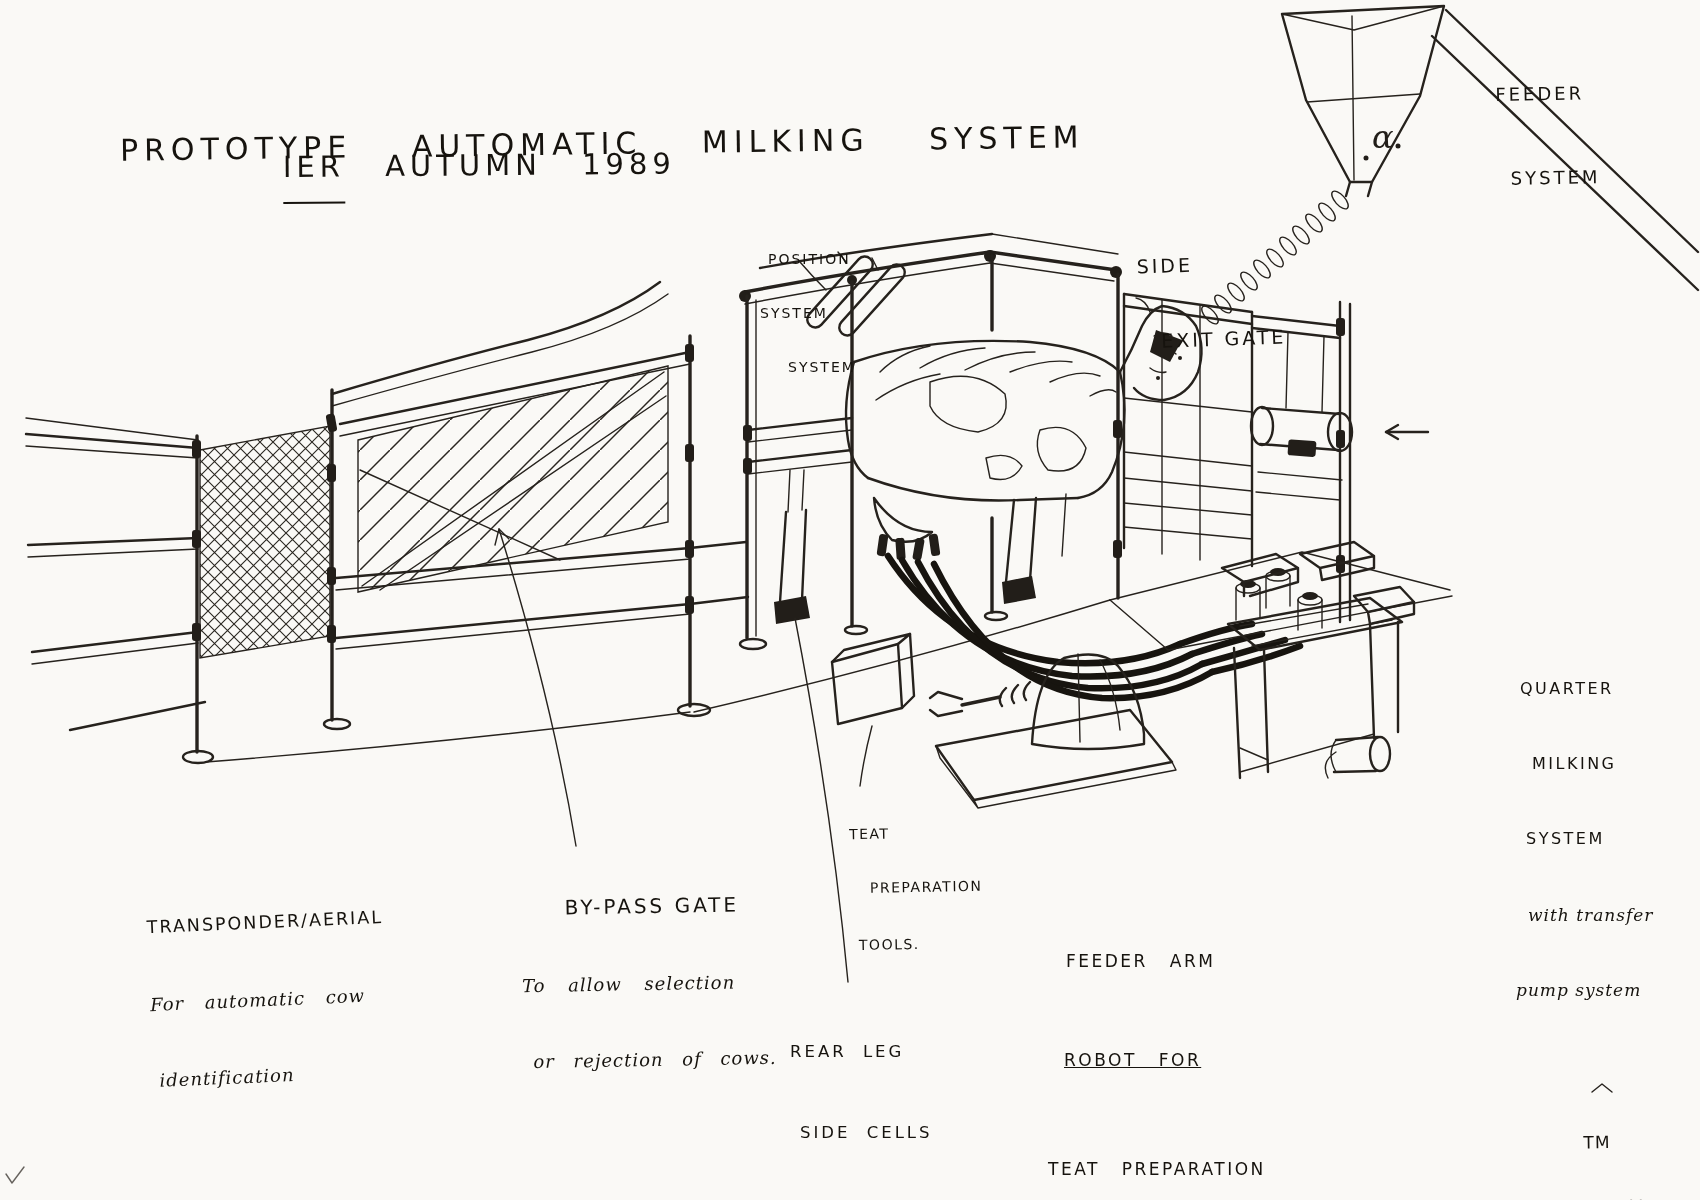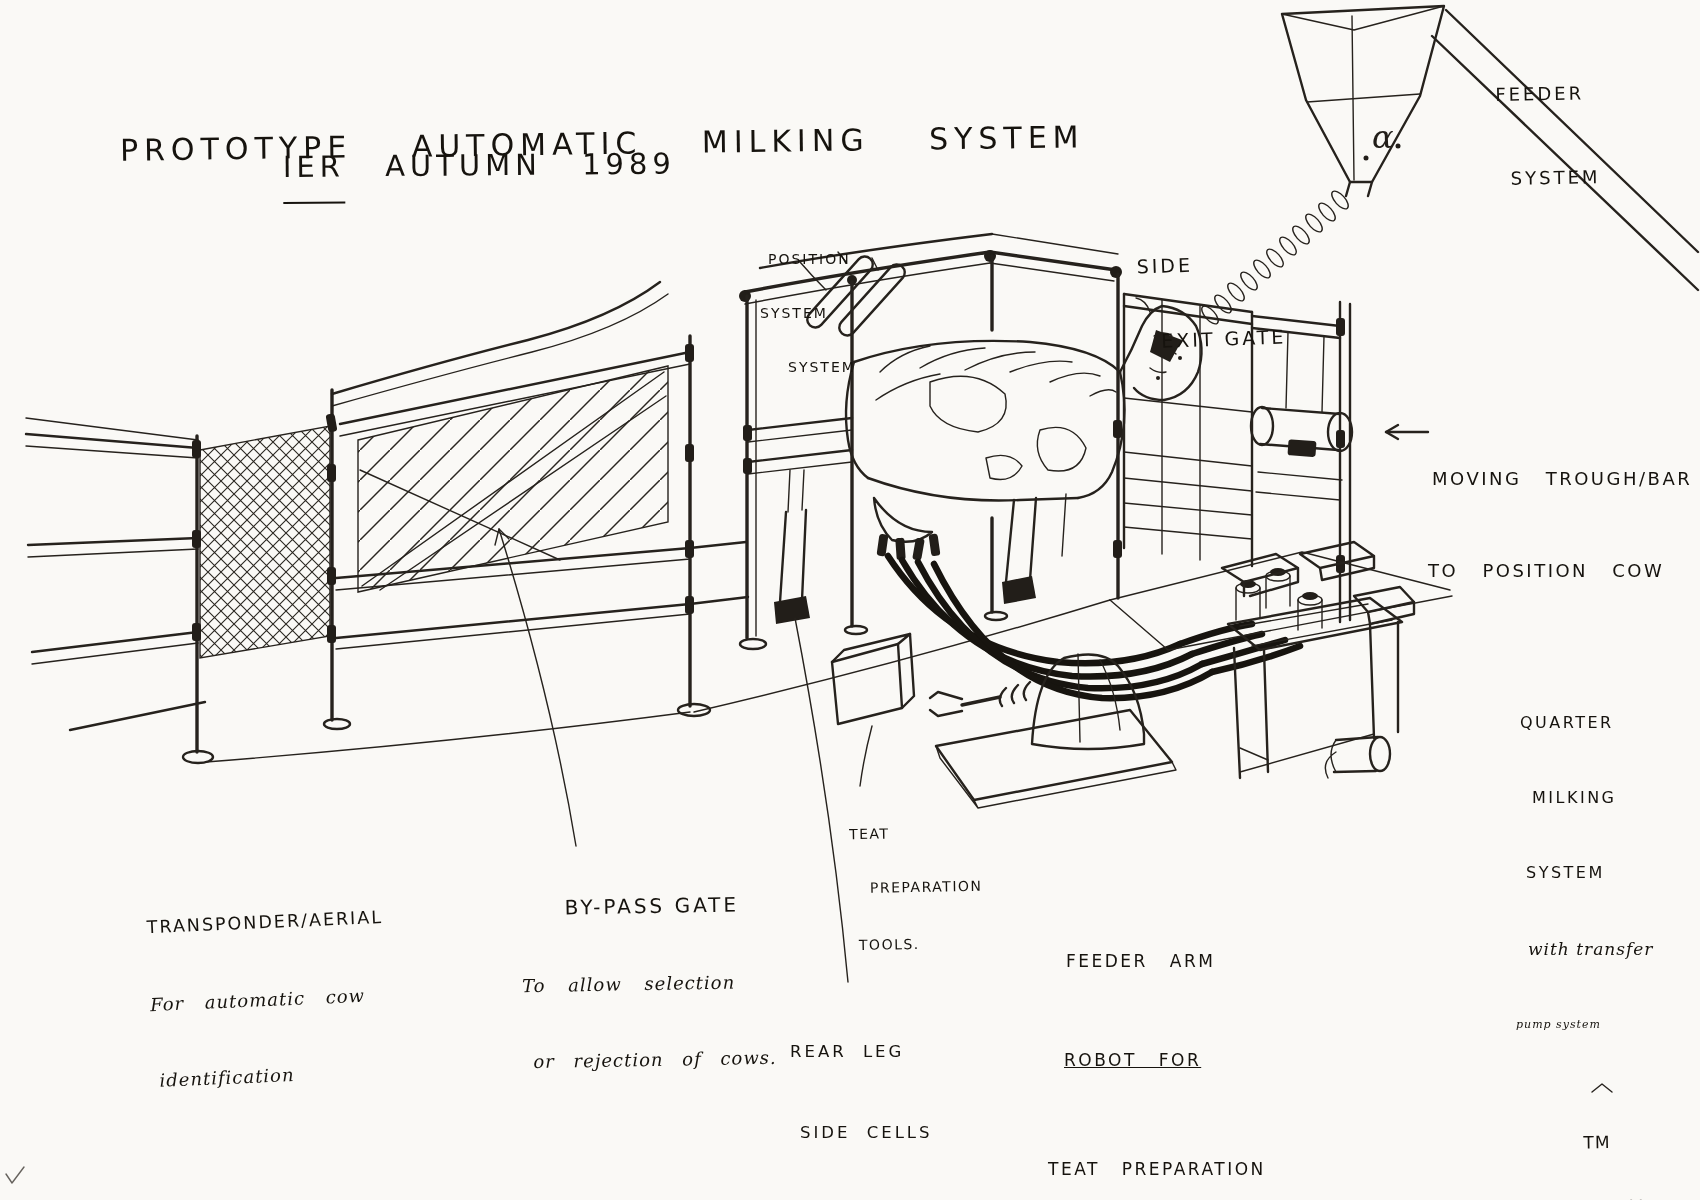--- a/index.html
+++ b/index.html
@@ -276,31 +276,27 @@
     <div style="margin-left:8px;">POSITION</div>
     <div>SYSTEM</div>
     <div style="margin-left:28px;">SYSTEM</div>
   </div>
 
   <div class="lbl hand" style="left:1138px;top:202px;font-size:19px;letter-spacing:3px;line-height:25px;transform:rotate(-2deg);">
     <div>SIDE</div>
     <div style="margin-left:22px;">EXIT GATE</div>
   </div>
 
-  <div class="lbl hand" style="left:1432px;top:414px;font-size:18px;letter-spacing:2.5px;word-spacing:16px;line-height:26px;">
-    <div>MOVING TROUGH/BAR</div>
-    <div style="margin-top:14px;margin-left:-4px;">TO POSITION COW</div>
-  </div>
-
-  <div class="lbl hand" style="left:1520px;top:660px;font-size:16px;letter-spacing:2.5px;line-height:25px;">
+
+  <div class="lbl hand" style="left:1520px;top:626px;font-size:16px;letter-spacing:2.5px;line-height:25px;">
     <div>QUARTER</div>
     <div style="margin-left:12px;">MILKING</div>
     <div style="margin-left:6px;">SYSTEM</div>
     <div class="script" style="font-size:17px;margin-top:2px;margin-left:8px;">with transfer</div>
-    <div class="script" style="font-size:11px;margin-left:-4px;">pump system</div>
+    <div class="script" style="font-size:17px;margin-left:-4px;">pump system</div>
   </div>
 
   <div class="lbl hand" style="left:150px;top:862px;font-size:17.5px;letter-spacing:2px;line-height:24px;transform:rotate(-2.5deg);">
     <div>TRANSPONDER/AERIAL</div>
     <div class="script" style="font-size:18px;margin-top:6px;word-spacing:14px;">For automatic cow</div>
     <div class="script" style="font-size:18px;margin-top:4px;margin-left:6px;">identification</div>
   </div>
 
   <div class="lbl hand" style="left:522px;top:846px;font-size:17px;letter-spacing:2px;line-height:24px;transform:rotate(-1deg);">
     <div style="font-size:20px;letter-spacing:3px;margin-left:44px;">BY-PASS GATE</div>

